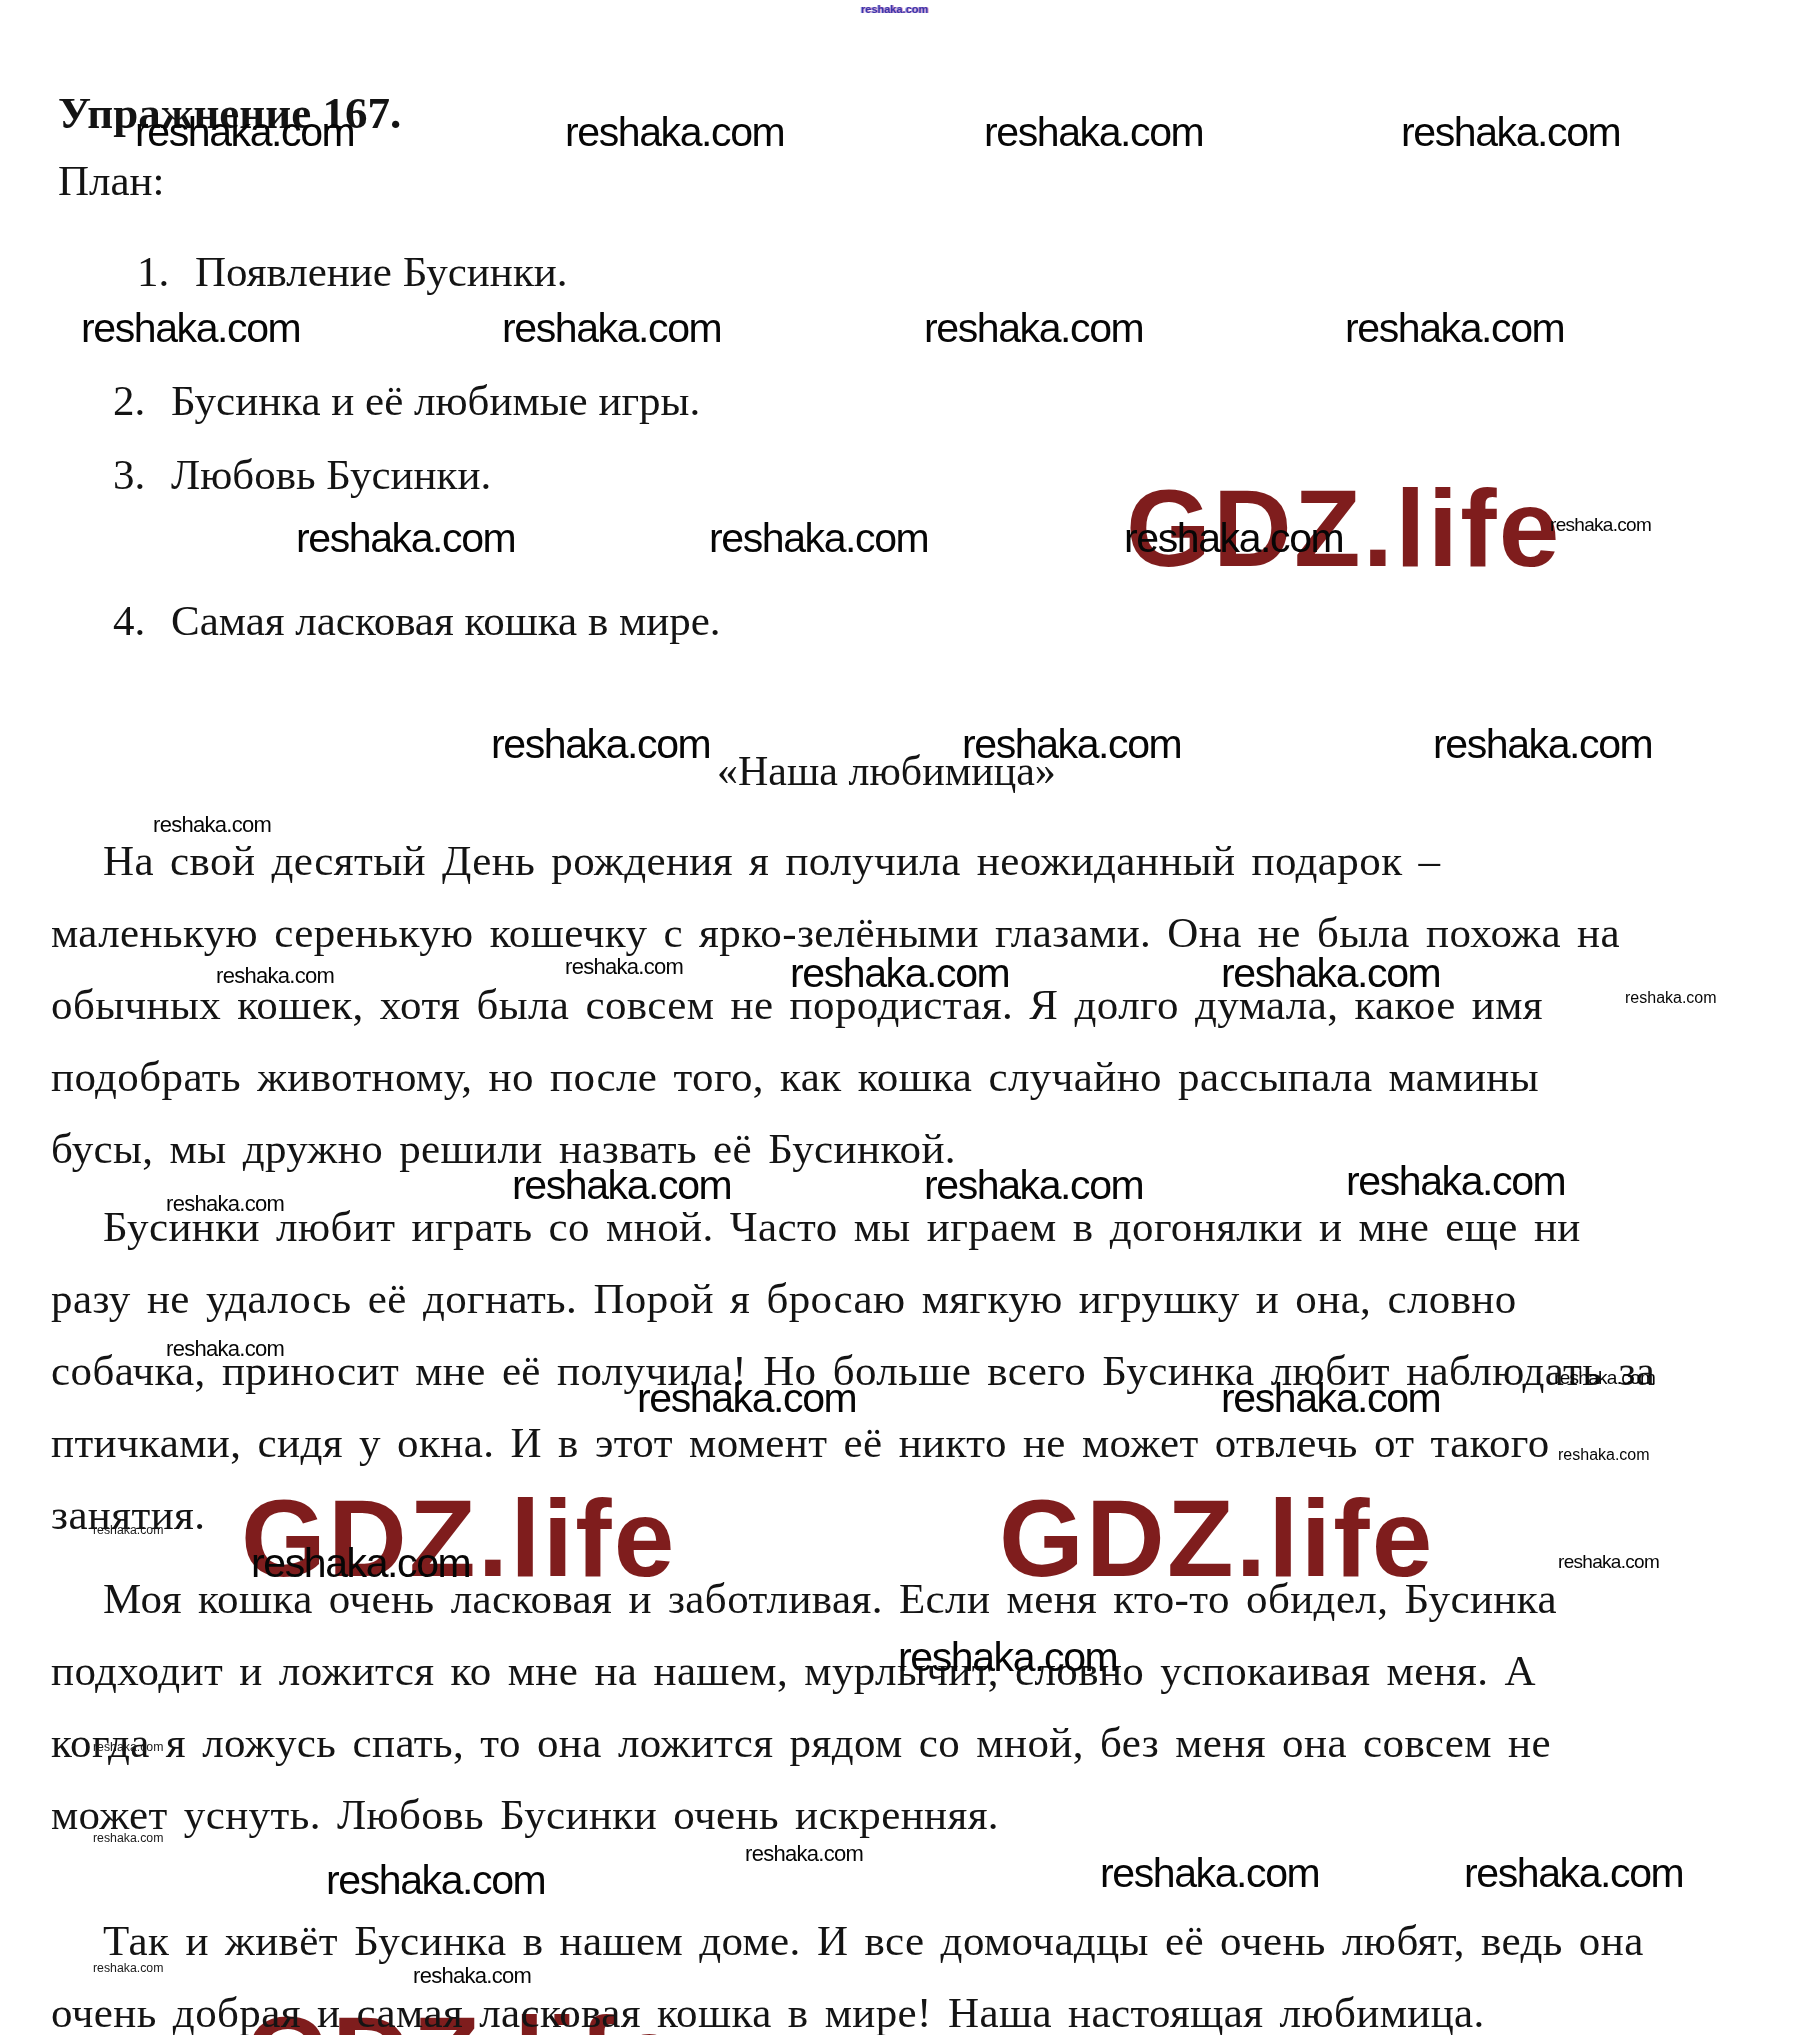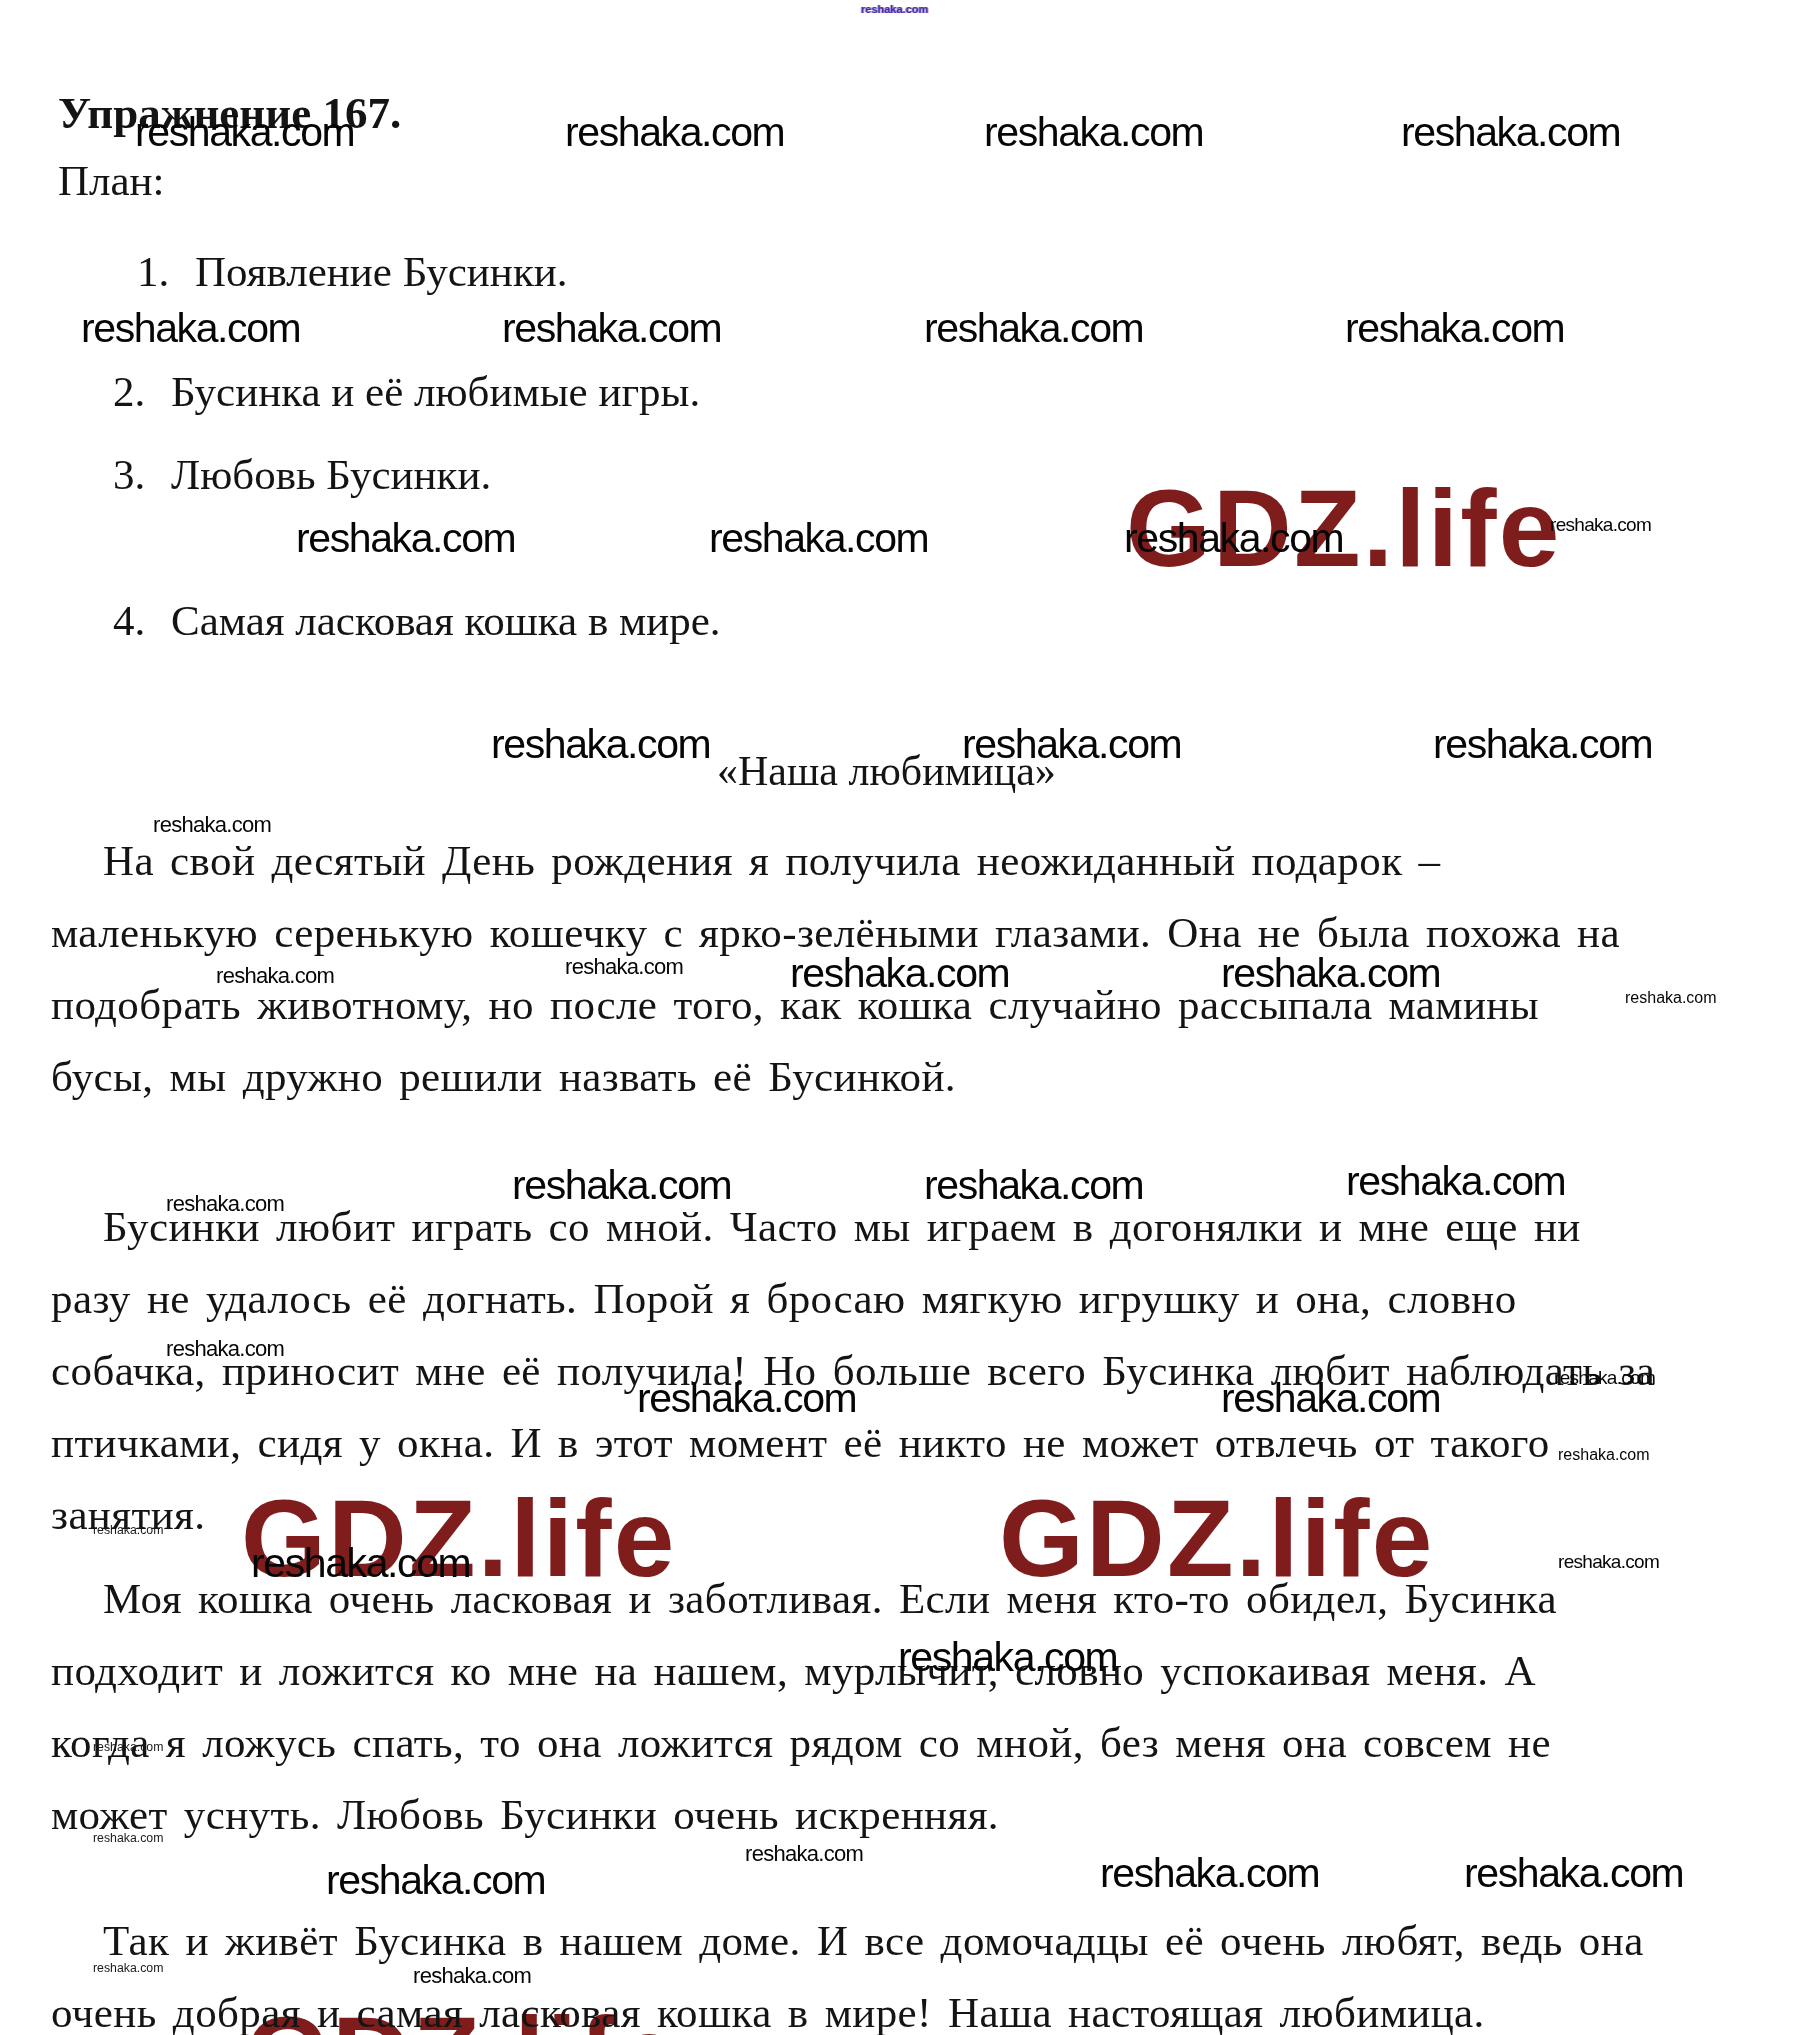--- a/index.html
+++ b/index.html
@@ -25,21 +25,21 @@
   .wm.t  { font-size:16px; letter-spacing:0; }
   .wm.tl { font-size:12.3px; letter-spacing:0; color:#1a1a1a; }
   .wm.blue {
     font-size:11px; font-weight:700; color:#3d35a8; letter-spacing:0;
     text-shadow:1.1px 0 0 rgba(190,80,170,.55), -1.1px 0.4px 0 rgba(80,90,210,.5);
   }
   .doc-title  { position:absolute; left:58px;  top:61px;   font-size:45px; font-weight:700; line-height:1; }
   .plan-label { position:absolute; left:58px;  top:159px;  font-size:43px; line-height:1; }
   .plan-item  { position:absolute; left:113px; font-size:43px; line-height:1; white-space:nowrap; }
   .plan-item .num { display:inline-block; width:58px; }
-  .pi1 { top:250px;margin-left:24px; } .pi2 { top:370px; } .pi3 { top:453px; } .pi4 { top:599px; }
+  .pi1 { top:250px;margin-left:24px; } .pi2 { top:379px; } .pi3 { top:453px; } .pi4 { top:599px; }
   .essay-title { position:absolute; left:717px; top:750px; font-size:42px; line-height:1; white-space:nowrap; }
   .para {
     position:absolute; left:51px; font-size:43px; line-height:72px;
     word-spacing:5px; letter-spacing:0.4px;
   }
   .p1 { top:825px; } .p2 { top:1191px; } .p3 { top:1563px; } .p4 { top:1905px; }
   .para .line { white-space:nowrap; height:72px; }
   .para .line.first { text-indent:52px; }
 </style>
 </head>
@@ -66,20 +66,21 @@
   </div>
   <div class="plan-item pi4">
     <span class="num">4.</span><span>Самая ласковая кошка в мире.</span>
   </div>
 
   <div class="essay-title">«Наша любимица»</div>
 
   <div class="para p1">
     <div class="line first">На свой десятый День рождения я получила неожиданный подарок –</div>
     <div class="line">маленькую серенькую кошечку с ярко-зелёными глазами. Она не была похожа на</div>
+    <div class="line">обычных кошек, хотя была совсем не породистая. Я долго думала, какое имя</div>
     <div class="line">подобрать животному, но после того, как кошка случайно рассыпала мамины</div>
     <div class="line">бусы, мы дружно решили назвать её Бусинкой.</div>
   </div>
 
   <div class="para p2">
     <div class="line first">Бусинки любит играть со мной. Часто мы играем в догонялки и мне еще ни</div>
     <div class="line">разу не удалось её догнать. Порой я бросаю мягкую игрушку и она, словно</div>
     <div class="line">собачка, приносит мне её получила! Но больше всего Бусинка любит наблюдать за</div>
     <div class="line">птичками, сидя у окна. И в этот момент её никто не может отвлечь от такого</div>
     <div class="line">занятия.</div>

